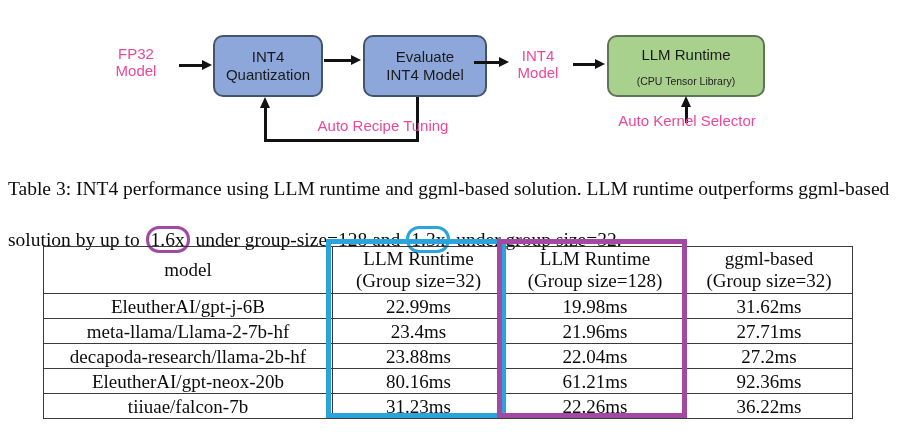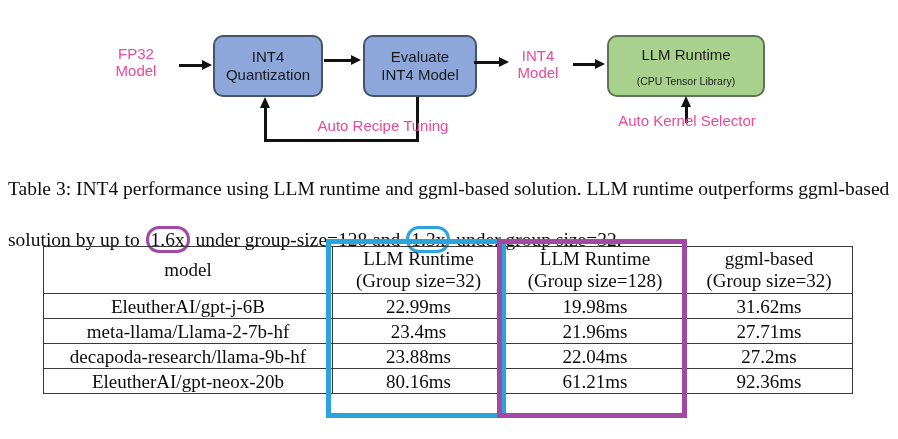--- a/index.html
+++ b/index.html
@@ -65,21 +65,21 @@
 <div class="tri-right" style="left:202px;top:59.5px;"></div>
 
 <div class="box blue-box" style="left:213px;top:35px;width:110px;height:62px;">
   <div>INT4</div>
   <div>Quantization</div>
 </div>
 
 <div class="hline" style="left:324px;top:59px;width:28px;"></div>
 <div class="tri-right" style="left:351px;top:54.5px;"></div>
 
-<div class="box blue-box" style="left:363px;top:35px;width:114px;height:62px;">
+<div class="box blue-box" style="left:363px;top:35px;width:124px;height:62px;">
   <div>Evaluate</div>
   <div>INT4 Model</div>
 </div>
 
 <div class="hline" style="left:474px;top:61px;width:26px;"></div>
 <div class="tri-right" style="left:499px;top:56.5px;"></div>
 
 <div class="dg-label" style="left:508px;top:47px;width:60px;">
   <div>INT4</div>
   <div>Model</div>
@@ -129,29 +129,35 @@
         <td>19.98ms</td>
         <td>31.62ms</td>
       </tr>
       <tr class="body-row">
         <td>meta-llama/Llama-2-7b-hf</td>
         <td>23.4ms</td>
         <td>21.96ms</td>
         <td>27.71ms</td>
       </tr>
       <tr class="body-row">
-        <td>decapoda-research/llama-9b-hf</td>
+        <td>decapoda-research/llama-2b-hf</td>
         <td>23.88ms</td>
         <td>22.04ms</td>
         <td>27.2ms</td>
       </tr>
       <tr class="body-row">
         <td>EleutherAI/gpt-neox-20b</td>
         <td>80.16ms</td>
         <td>61.21ms</td>
         <td>92.36ms</td>
       </tr>
+      <tr class="body-row">
+        <td>tiiuae/falcon-7b</td>
+        <td>31.23ms</td>
+        <td>22.26ms</td>
+        <td>36.22ms</td>
+      </tr>
     </tbody>
   </table>
 </div>
 
 <div class="hl blue"></div>
 <div class="hl purple"></div>
 
 </body></html>

